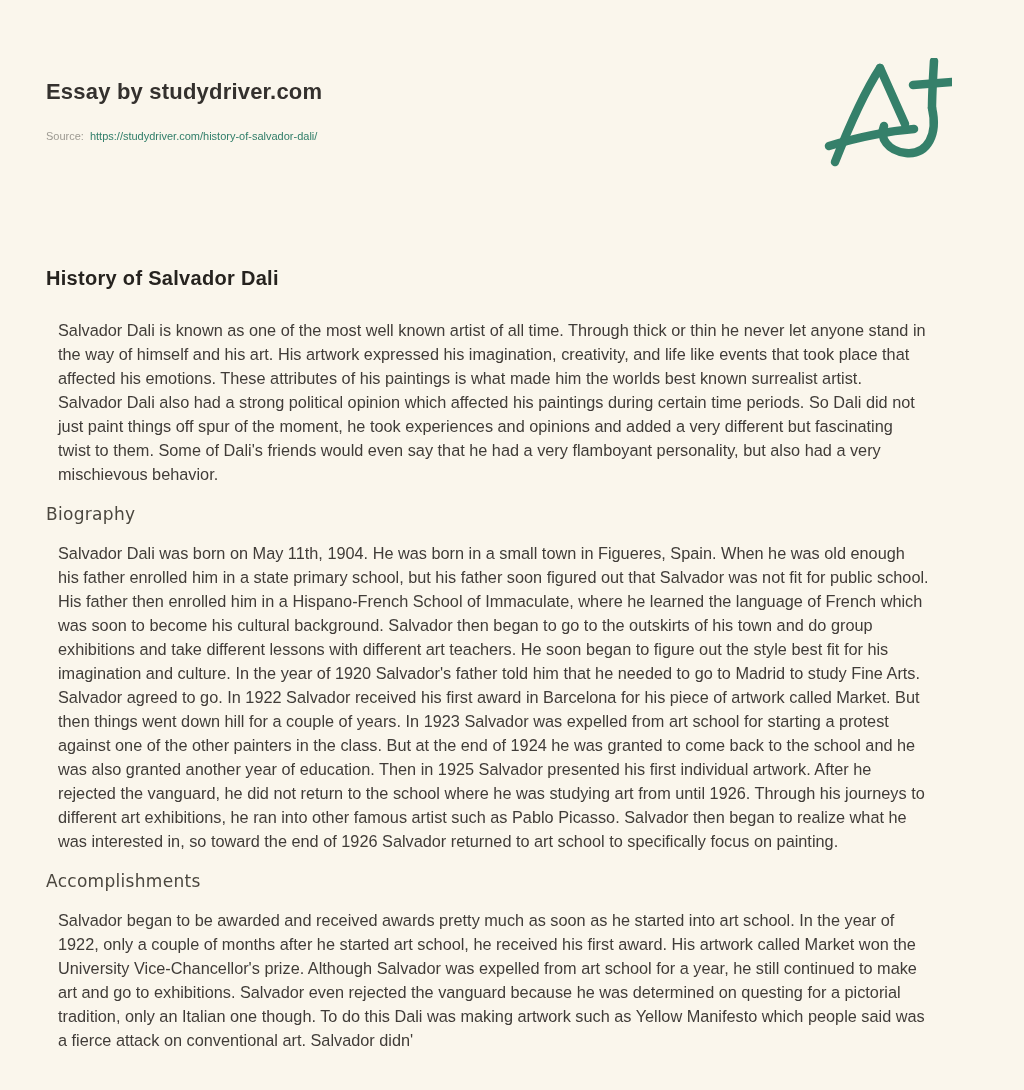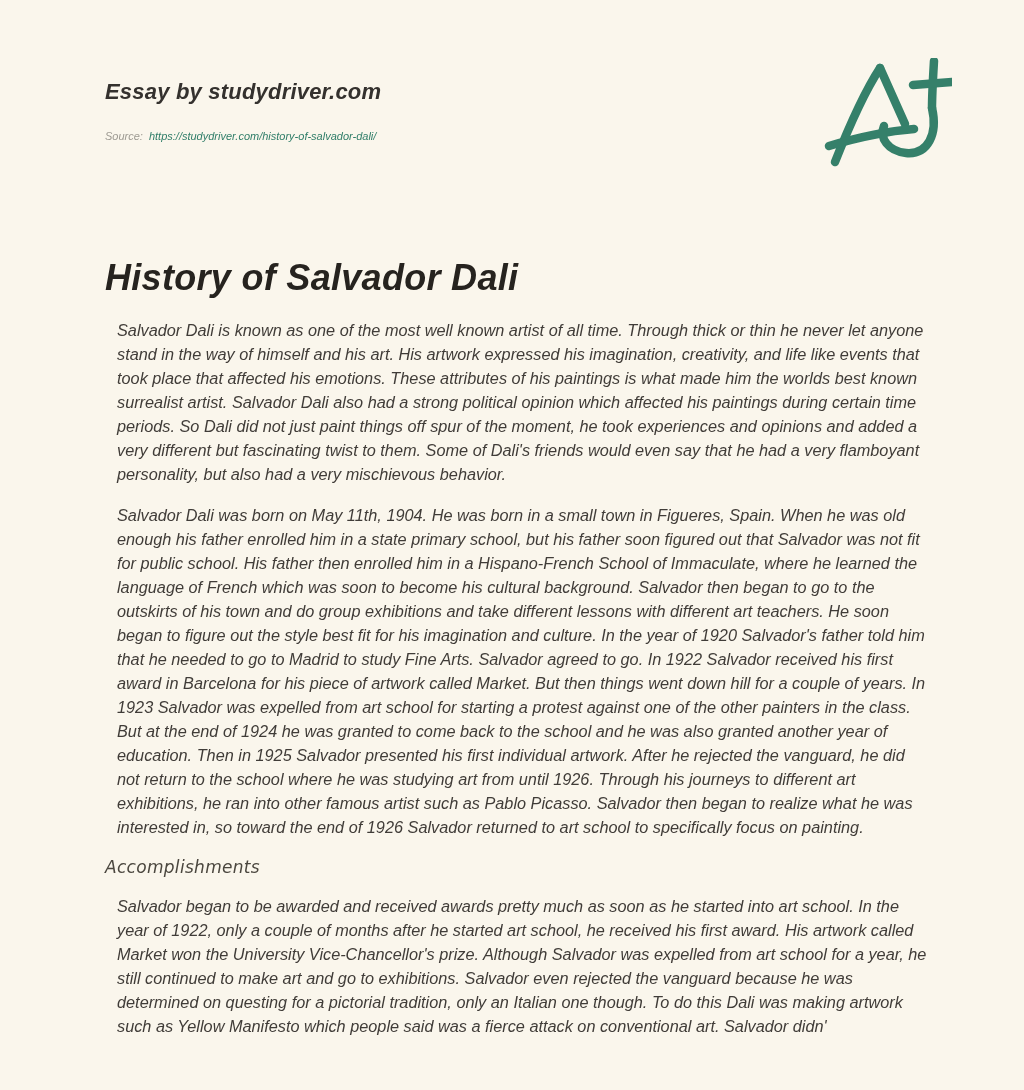--- a/index.html
+++ b/index.html
@@ -11,22 +11,21 @@
     height: 1090px;
     overflow: hidden;
     background: #faf6ec;
     font-family: "Liberation Sans", sans-serif;
   }
   .page {
     position: relative;
     box-sizing: border-box;
     width: 1024px;
     height: 1090px;
-    padding: 78px 95px 0 105px;
-    font-style: italic;
+    padding: 78px 95px 0 46px;
   }
   .byline {
     font-size: 22px;
     line-height: 28px;
     font-weight: 700;
     color: #34312e;
     letter-spacing: 0.2px;
   }
   .source-line {
     margin-top: 20px;
@@ -49,21 +48,21 @@
     width: 130px;
     height: 112px;
   }
   .logo svg {
     width: 100%;
     height: 100%;
     display: block;
   }
   h1.title {
     margin: 110px 0 0 0;
-    font-size: 36px;
+    font-size: 20px;
     line-height: 44px;
     font-weight: 700;
     color: #26231f;
     letter-spacing: 0.3px;
   }
   p.body-para {
     font-size: 16.3px;
     line-height: 24px;
     color: #403c38;
     margin: 18px 0 0 12px;
@@ -103,20 +102,21 @@
         <path d="M110 50 C116 76 106 97 84 95 C66 93 57 80 62 68"></path>
       </svg>
     </div>
   </header>
 
   <main>
     <h1 class="title">History of Salvador Dali</h1>
 
     <p class="body-para">Salvador Dali is known as one of the most well known artist of all time. Through thick or thin he never let anyone stand in the way of himself and his art. His artwork expressed his imagination, creativity, and life like events that took place that affected his emotions. These attributes of his paintings is what made him the worlds best known surrealist artist. Salvador Dali also had a strong political opinion which affected his paintings during certain time periods. So Dali did not just paint things off spur of the moment, he took experiences and opinions and added a very different but fascinating twist to them. Some of Dali's friends would even say that he had a very flamboyant personality, but also had a very mischievous behavior.</p>
 
+    <h2 class="section-heading">Biography</h2>
 
     <p class="body-para section-para">Salvador Dali was born on May 11th, 1904. He was born in a small town in Figueres, Spain. When he was old enough his father enrolled him in a state primary school, but his father soon figured out that Salvador was not fit for public school. His father then enrolled him in a Hispano-French School of Immaculate, where he learned the language of French which was soon to become his cultural background. Salvador then began to go to the outskirts of his town and do group exhibitions and take different lessons with different art teachers. He soon began to figure out the style best fit for his imagination and culture. In the year of 1920 Salvador's father told him that he needed to go to Madrid to study Fine Arts. Salvador agreed to go. In 1922 Salvador received his first award in Barcelona for his piece of artwork called Market. But then things went down hill for a couple of years. In 1923 Salvador was expelled from art school for starting a protest against one of the other painters in the class. But at the end of 1924 he was granted to come back to the school and he was also granted another year of education. Then in 1925 Salvador presented his first individual artwork. After he rejected the vanguard, he did not return to the school where he was studying art from until 1926. Through his journeys to different art exhibitions, he ran into other famous artist such as Pablo Picasso. Salvador then began to realize what he was interested in, so toward the end of 1926 Salvador returned to art school to specifically focus on painting.</p>
 
     <h2 class="section-heading">Accomplishments</h2>
 
     <p class="body-para section-para">Salvador began to be awarded and received awards pretty much as soon as he started into art school. In the year of 1922, only a couple of months after he started art school, he received his first award. His artwork called Market won the University Vice-Chancellor's prize. Although Salvador was expelled from art school for a year, he still continued to make art and go to exhibitions. Salvador even rejected the vanguard because he was determined on questing for a pictorial tradition, only an Italian one though. To do this Dali was making artwork such as Yellow Manifesto which people said was a fierce attack on conventional art. Salvador didn'</p>
   </main>
 
 </div>
 

